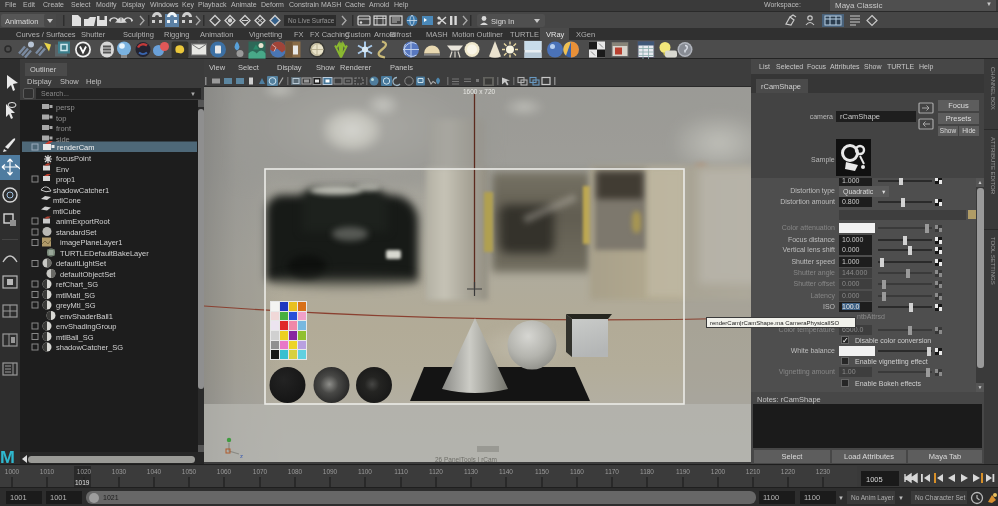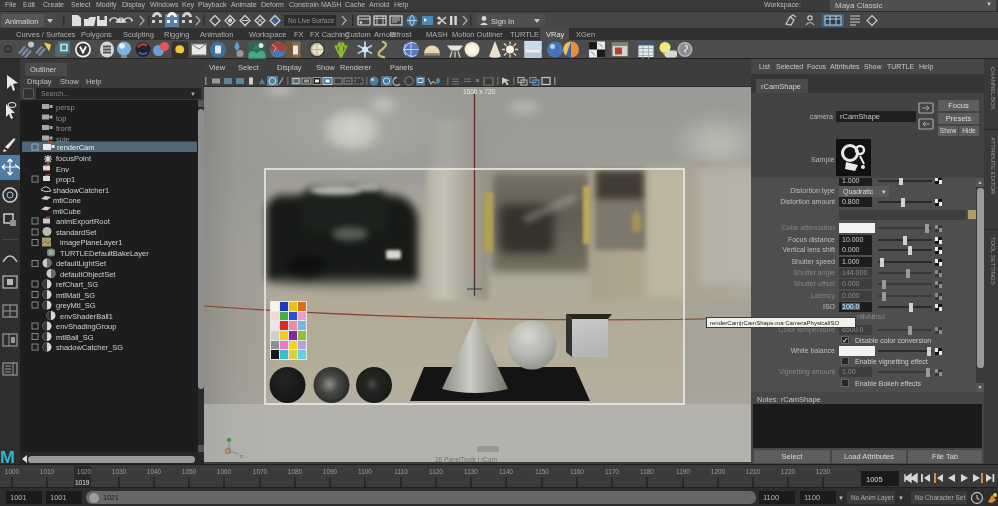--- a/index.html
+++ b/index.html
@@ -140,25 +140,25 @@
           <path d="M825,7 h16 M830,4 v9 M836,4 v9"></path>
       </g>
       <g stroke="#c9c9c9" fill="none" stroke-width="1.2">
         <path d="M850,4 h10 M850,7 h10 M850,10 h10 M850,13 h6"></path>
         <path d="M872,3.5 l5,5 l-5,5 l-5,-5 z"></path>
       </g>
     </svg>
   </div>
   <div id="shelftabs">
     <span style="left:16px">Curves / Surfaces</span>
-      <span style="left:81px">Polygons</span>
+      <span style="left:81px">Shutter</span>
       <span style="left:123px">Sculpting</span>
       <span style="left:164px">Rigging</span>
       <span style="left:200px">Animation</span>
-      <span style="left:249px">Workspace</span>
+      <span style="left:249px">Vignetting</span>
       <span style="left:294px">FX</span>
       <span style="left:310px">FX Caching</span>
       <span style="left:345px">Custom</span>
       <span style="left:374px">Arnold</span>
       <span style="left:390px">Bifrost</span>
       <span style="left:426px">MASH</span>
       <span style="left:452px">Motion Outliner</span>
     <span style="left:510px">TURTLE</span>
     <div class="abs" style="left:540px;top:0;width:29px;height:12px;background:#4a4a4a;"></div>
     <span style="left:546px;color:#e4e4e4;">VRay</span>
@@ -779,21 +779,21 @@
           <div class="cl" style="top:202px;">Enable Bokeh effects</div>
         <div class="abs" style="left:225px;top:0;width:8px;height:214px;background:#3a3a3a;"></div>
         <div class="abs" style="left:225px;top:0;width:8px;height:9px;background:#555;color:#ccc;font-size:5px;text-align:center;line-height:9px;">▲</div>
         <div class="abs" style="left:225.5px;top:10px;width:7px;height:180px;background:#9a9a9a;border-radius:3px;"></div>
         <div class="abs" style="left:225px;top:205px;width:8px;height:9px;background:#555;color:#ccc;font-size:5px;text-align:center;line-height:9px;">▼</div>
       </div>
       <div class="abs" style="left:6px;top:336px;font-size:7.5px;color:#c4c4c4;">Notes: rCamShape</div>
       <div class="abs" style="left:2px;top:345px;width:229px;height:44px;background:#1b1b1b;"></div>
       <div class="btn" style="left:3px;top:391px;width:76px;height:13px;line-height:13px;">Select</div>
       <div class="btn" style="left:81px;top:391px;width:74px;height:13px;line-height:13px;">Load Attributes</div>
-      <div class="btn" style="left:157px;top:391px;width:74px;height:13px;line-height:13px;">File Tab</div>
+      <div class="btn" style="left:157px;top:391px;width:74px;height:13px;line-height:13px;">Maya Tab</div>
     </div>
     <div id="rstrip">
       <div class="abs" style="left:2px;top:8px;width:10px;writing-mode:vertical-rl;font-size:6px;color:#989898;letter-spacing:0;">CHANNEL BOX</div>
       <div class="abs" style="left:2px;top:78px;width:10px;writing-mode:vertical-rl;font-size:6px;color:#989898;letter-spacing:0;">ATTRIBUTE EDITOR</div>
       <div class="abs" style="left:2px;top:178px;width:10px;writing-mode:vertical-rl;font-size:6px;color:#989898;letter-spacing:0;">TOOL SETTINGS</div>
       <div class="abs" style="left:0;top:70px;width:14px;height:1px;background:#2a2a2a;"></div>
       <div class="abs" style="left:0;top:170px;width:14px;height:1px;background:#2a2a2a;"></div>
     </div>
   </div>
   <div id="timeline">

